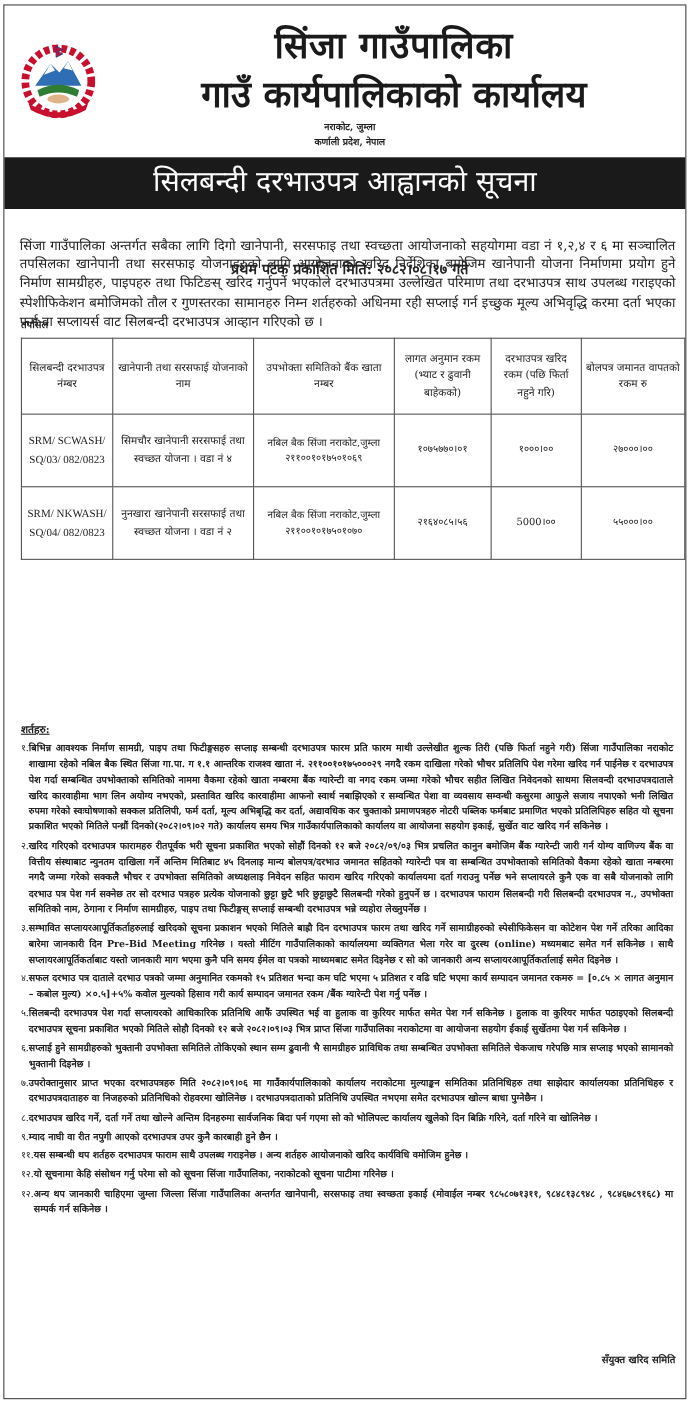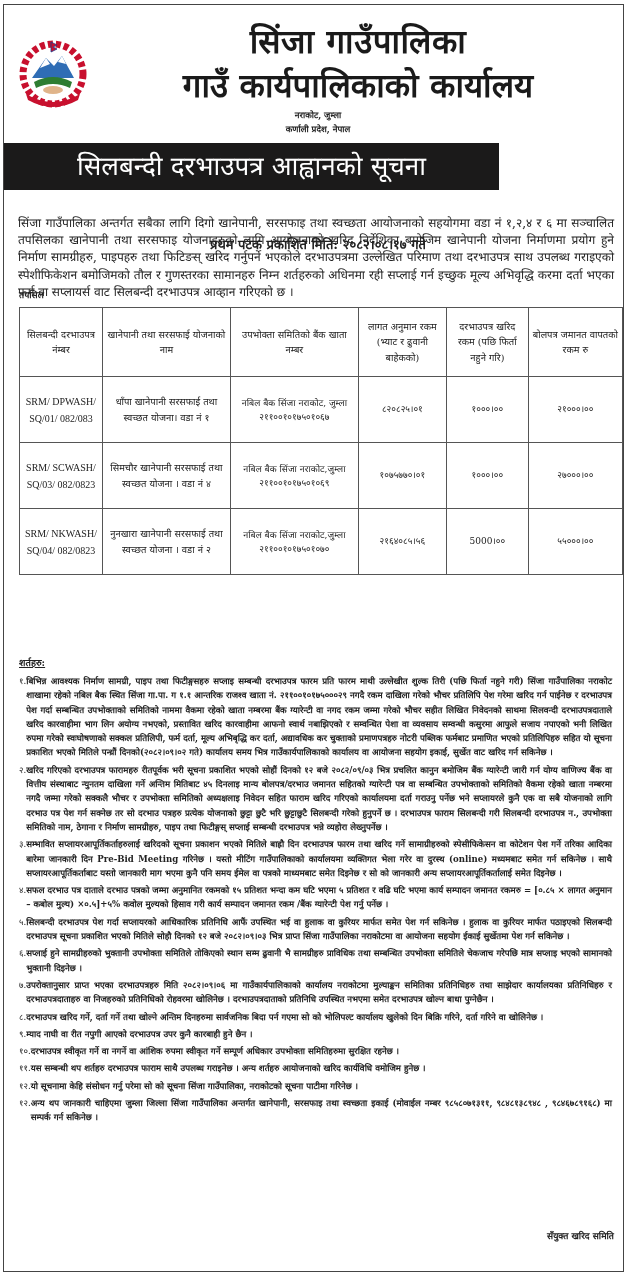--- a/index.html
+++ b/index.html
@@ -3,21 +3,21 @@
 <meta charset="utf-8">
 <style>
   html, body { margin: 0; padding: 0; background: #ffffff; }
   body { width: 636px; height: 1279px; position: relative; font-family: "DejaVu Serif", "Liberation Serif", serif; color: #222; overflow: hidden; }
   .frame { position: absolute; left: 3px; top: 4px; width: 621px; height: 1268px; border: 1.5px solid #444; box-sizing: border-box; }
   .logo { position: absolute; left: 18px; top: 38px; width: 70px; height: 70px; }
   .h1 { position: absolute; left: 110px; right: 30px; top: 22px; text-align: center; font-size: 33px; font-weight: bold; color: #1a1a1a; line-height: 40px; letter-spacing: 0.5px; }
   .h2 { position: absolute; left: 110px; right: 30px; top: 66px; text-align: center; font-size: 33px; font-weight: bold; color: #1a1a1a; line-height: 40px; }
   .addr1 { position: absolute; left: 0; right: 0; top: 109px; text-align: center; font-size: 8.5px; font-weight: bold; }
   .addr2 { position: absolute; left: 0; right: 0; top: 123px; text-align: center; font-size: 8.5px; font-weight: bold; }
-  .banner { position: absolute; left: 4px; top: 143px; width: 495px; height: 47px; background: #1b1a1a; color: #fff; text-align: center; font-size: 26px; line-height: 46px; font-weight: normal; }
+  .banner { position: absolute; left: 4px; top: 143px; width: 619px; height: 47px; background: #1b1a1a; color: #fff; text-align: center; font-size: 26px; line-height: 46px; font-weight: normal; }
   .pubdate { position: absolute; left: 0; right: 0; top: 199px; text-align: center; font-size: 13px; font-weight: bold; margin-top: 36px; }
   .intro { position: absolute; left: 18px; width: 596px; top: 215px; font-size: 12px; line-height: 17.2px; text-align: justify; }
   .tapasil { position: absolute; left: 19px; top: 288px; font-size: 9px; font-weight: bold; }
   table.bids { position: absolute; left: 19px; top: 307px; width: 604px; border-collapse: collapse; font-size: 9.5px; }
   table.bids th, table.bids td { border: 1px solid #555; text-align: center; vertical-align: middle; padding: 2px 3px; line-height: 15.5px; }
   table.bids th { font-weight: normal; height: 64px; font-size: 9.5px; }
   table.bids td { height: 61px; }
   table.bids td.code { font-family: "Liberation Serif", serif; font-size: 10px; line-height: 17px; }
   table.bids td.num { font-size: 9px; }
   table.bids td.bank { font-size: 9px; line-height: 14px; }
@@ -70,28 +70,20 @@
       <th>सिलबन्दी दरभाउपत्र नंम्बर</th>
       <th>खानेपानी तथा सरसफाई योजनाको नाम</th>
       <th>उपभोक्ता समितिको बैंक खाता नम्बर</th>
       <th>लागत अनुमान रकम (भ्याट र ढुवानी बाहेकको)</th>
       <th>दरभाउपत्र खरिद रकम (पछि फिर्ता नहुने गरि)</th>
       <th>बोलपत्र जमानत वापतको रकम रु</th>
     </tr>
   </thead>
   <tbody>
     <tr>
-      <td class="code">SRM/ DPWASH/ SQ/01/ 082/083</td>
-      <td>धाँपा खानेपानी सरसफाई तथा स्वच्छत योजना। वडा नं १</td>
-      <td class="bank">नबिल बैक सिंजा नराकोट, जुम्ला २११००१०१७५०१०६७</td>
-      <td class="num">८२०८२५।०१</td>
-      <td class="num">१०००।००</td>
-      <td class="num">२१०००।००</td>
-    </tr>
-    <tr>
       <td class="code">SRM/ SCWASH/ SQ/03/ 082/0823</td>
       <td>सिमचौर खानेपानी सरसफाई तथा स्वच्छत योजना । वडा नं ४</td>
       <td class="bank">नबिल बैक सिंजा नराकोट,जुम्ला २११००१०१७५०१०६९</td>
       <td class="num">१०७५७७०।०१</td>
       <td class="num">१०००।००</td>
       <td class="num">२७०००।००</td>
     </tr>
     <tr>
       <td class="code">SRM/ NKWASH/ SQ/04/ 082/0823</td>
       <td>नुनखारा खानेपानी सरसफाई तथा स्वच्छत योजना । वडा नं २</td>
@@ -136,24 +128,20 @@
     </div>
   <div class="term">
       <span class="n">८.</span>
       <span class="t">दरभाउपत्र खरिद गर्ने, दर्ता गर्ने तथा खोल्ने अन्तिम दिनहरुमा सार्वजनिक बिदा पर्न गएमा सो को भोलिपल्ट कार्यालय खुलेको दिन बिक्रि गरिने, दर्ता गरिने वा खोलिनेछ ।</span>
     </div>
   <div class="term">
       <span class="n">९.</span>
       <span class="t">म्याद नाघी वा रीत नपुगी आएको दरभाउपत्र उपर कुनै कारबाही हुने छैन ।</span>
     </div>
   <div class="term">
-      <span class="n">१०.</span>
-      <span class="t">दरभाउपत्र स्वीकृत गर्ने वा नगर्ने वा आंशिक रुपमा स्वीकृत गर्ने सम्पूर्ण अधिकार उपभोक्ता समितिहरुमा सुरक्षित रहनेछ ।</span>
-    </div>
-  <div class="term">
       <span class="n">११.</span>
       <span class="t">यस सम्बन्धी थप शर्तहरु दरभाउपत्र फाराम साथै उपलब्ध गराइनेछ । अन्य शर्तहरु आयोजनाको खरिद कार्यविधि वमोजिम हुनेछ ।</span>
     </div>
   <div class="term">
       <span class="n">१२.</span>
       <span class="t">यो सूचनामा केहि संसोधन गर्नु परेमा सो को सूचना सिंजा गाउँपालिका, नराकोटको सूचना पाटीमा  गरिनेछ ।</span>
     </div>
   <div class="term">
       <span class="n">१२.</span>
       <span class="t">अन्य थप जानकारी चाहिएमा  जुम्ला जिल्ला सिंजा गाउँपालिका अन्तर्गत खानेपानी, सरसफाइ तथा स्वच्छता इकाई (मोवाईल नम्बर ९८५८०७१३११, ९८४८१३८९४८ , ९८४६७८९१६८) मा सम्पर्क गर्न सकिनेछ ।</span>

